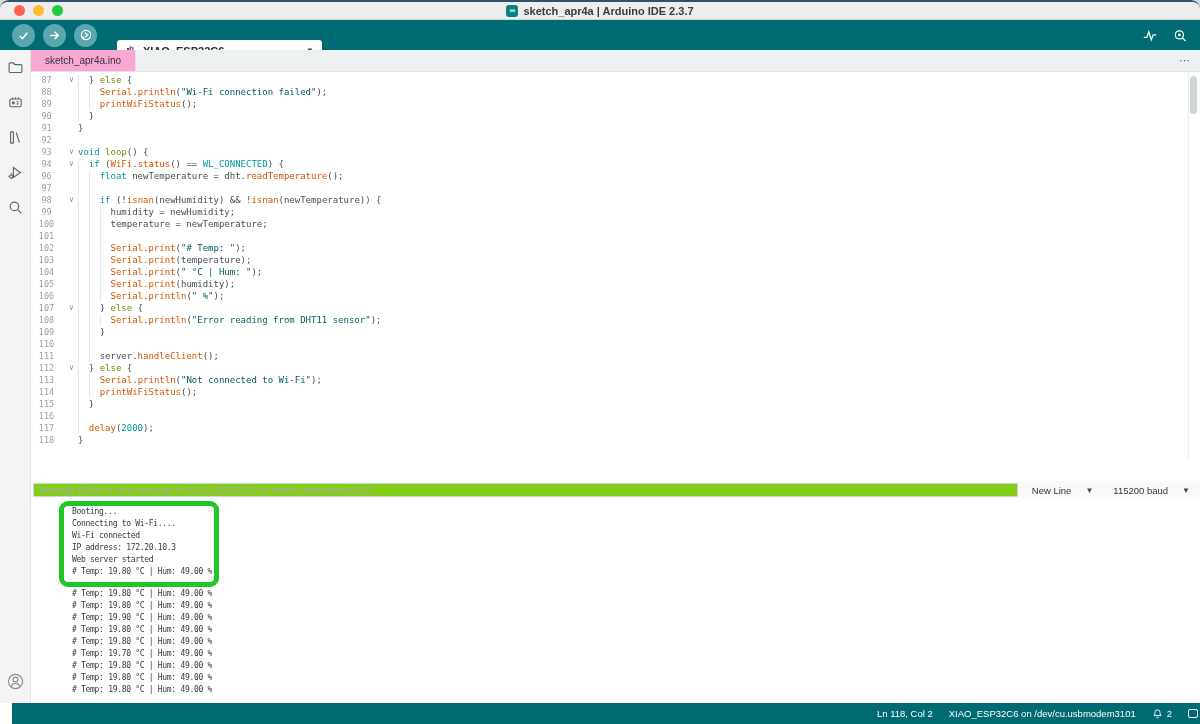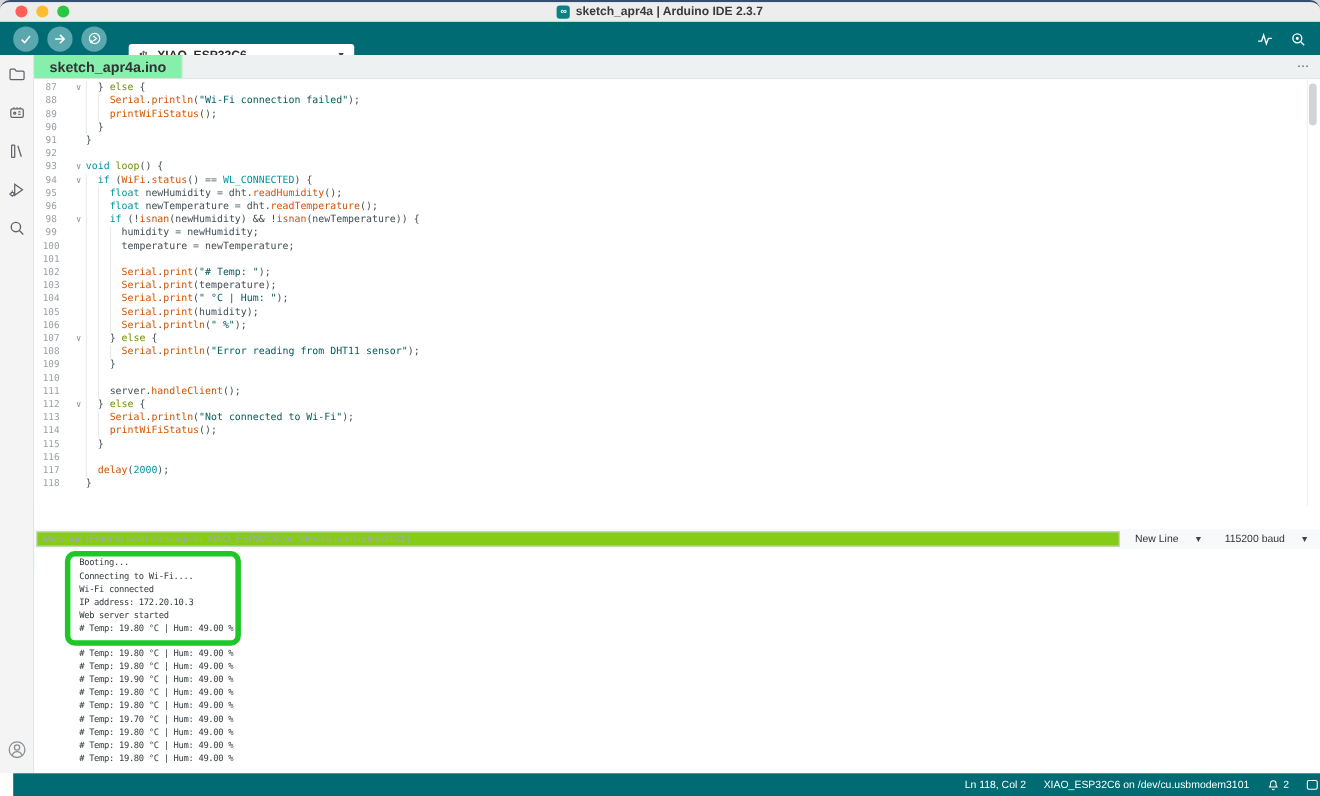--- a/index.html
+++ b/index.html
@@ -32,22 +32,22 @@
   
   #sidebar { position:absolute; left:0; top:48px; width:31px; bottom:21px; background:#f4f4f4;
              border-right:1px solid #e3e3e3; display:flex; flex-direction:column; align-items:center;
              padding-top:8px; gap:17px; color:#5f6368; }
   #sidebar .sideicon { width:18px; height:18px; display:flex; align-items:center; justify-content:center; }
   #account-icon { position:absolute; bottom:12px; left:6px; color:#8a8f93; }
 
   
   #tabbar { position:absolute; left:31px; top:48px; right:0; height:22px; background:#eef1f2;
             border-bottom:1px solid #e0e4e6; display:flex; align-items:stretch; }
-  .edtab { background:#86efac; border-right:1px solid #e0e4e6; padding:0 14px; font-size:13px; color:#333;
-           display:flex; align-items:center;font-weight:bold; }
+  .edtab { background:#f9a8d4; border-right:1px solid #e0e4e6; padding:0 14px; font-size:10px; color:#333;
+           display:flex; align-items:center; }
   #tab-more { margin-left:auto; padding:0 10px; color:#555; font-size:11px; display:flex; align-items:center; }
 
   
   #editor { position:absolute; left:31px; top:70px; right:0; height:390px; background:#fff; overflow:hidden;
             font-family:"DejaVu Sans Mono", monospace; font-size:9px; padding-top:2px; }
   .code-row { display:flex; height:12px; line-height:12px; }
   .ln { width:34px; flex:none; text-align:center; color:#97a0a6; font-size:8.5px; padding-right:3px; }
   .fold { width:13px; flex:none; text-align:center; color:#8a9499; font-size:8px; }
   .ct { position:relative; white-space:pre; color:#434f54; }
   .ig { position:absolute; top:0; bottom:0; width:1px; background:#e9e9e9; }
@@ -235,28 +235,28 @@
           <span class="ln">93</span>
           <span class="fold">∨</span>
           <span class="ct"><span class="k">void</span> <span class="o">loop</span>() {</span>
         </div>
         <div class="code-row">
           <span class="ln">94</span>
           <span class="fold">∨</span>
           <span class="ct"><span class="ig" style="left:0px"></span>  <span class="k">if</span> (<span class="f">WiFi</span>.<span class="f">status</span>() == <span class="k">WL_CONNECTED</span>) {</span>
         </div>
         <div class="code-row">
-          <span class="ln">95</span>
-          <span class="fold"></span>
-          <span class="ct"><span class="ig" style="left:0px"></span><span class="ig" style="left:10.81px"></span>    <span class="k">float</span> newHumidity = dht.<span class="f">readHumidity</span>();</span>
-        </div>
-        <div class="code-row">
           <span class="ln">96</span>
           <span class="fold"></span>
           <span class="ct"><span class="ig" style="left:0px"></span><span class="ig" style="left:10.81px"></span>    <span class="k">float</span> newTemperature = dht.<span class="f">readTemperature</span>();</span>
+        </div>
+        <div class="code-row">
+          <span class="ln">97</span>
+          <span class="fold"></span>
+          <span class="ct"><span class="ig" style="left:0px"></span><span class="ig" style="left:10.81px"></span></span>
         </div>
         <div class="code-row">
           <span class="ln">98</span>
           <span class="fold">∨</span>
           <span class="ct"><span class="ig" style="left:0px"></span><span class="ig" style="left:10.81px"></span>    <span class="k">if</span> (!<span class="f">isnan</span>(newHumidity) &amp;&amp; !<span class="f">isnan</span>(newTemperature)) {</span>
         </div>
         <div class="code-row">
           <span class="ln">99</span>
           <span class="fold"></span>
           <span class="ct"><span class="ig" style="left:0px"></span><span class="ig" style="left:10.81px"></span><span class="ig" style="left:21.62px"></span>      humidity = newHumidity;</span>

